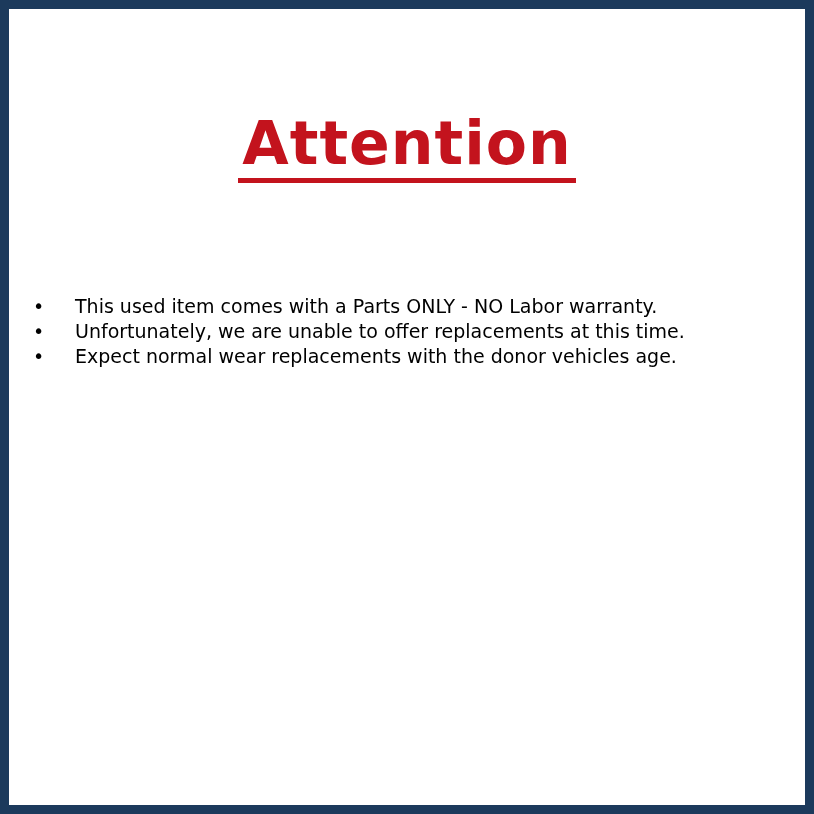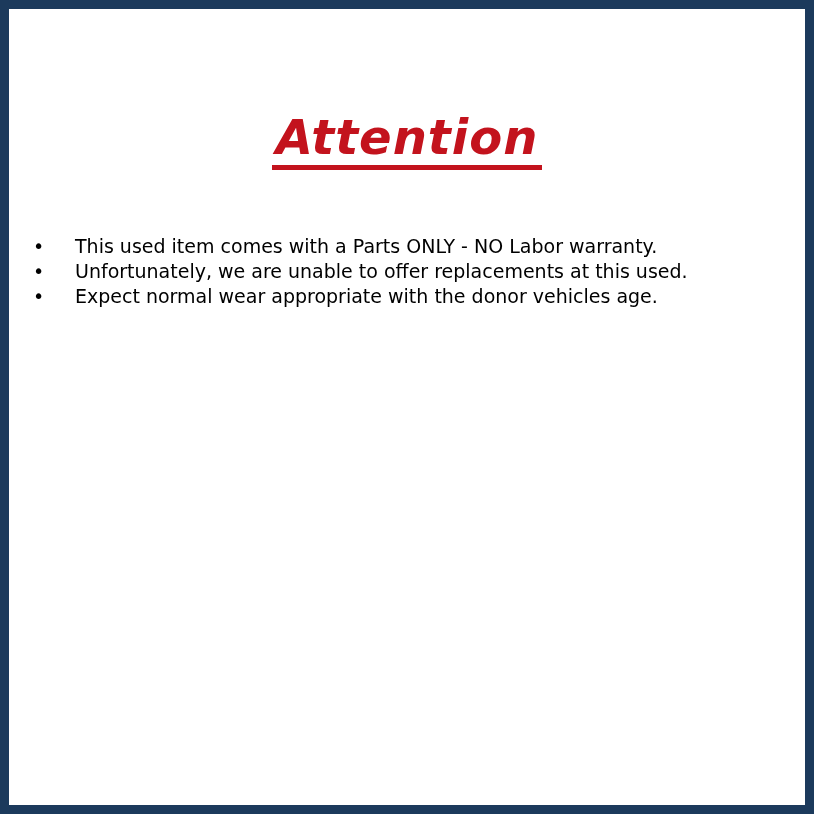--- a/index.html
+++ b/index.html
@@ -21,32 +21,31 @@
     background: var(--background);
     border: 9px solid var(--border);
     overflow: hidden;
   }
   .title-wrap {
     text-align: center;
     margin-top: 103px;
   }
   .page-title {
     display: inline-block;
-    font-size: 48px;
+    font-size: 60px;
     font-weight: bold;
-    font-style: italic;
     color: var(--title);
     border-bottom: 5px solid var(--title);
     padding: 0 4px 3px 4px;
     letter-spacing: 1px;
     line-height: 1.05;
   }
   .bullet-list {
     list-style: none;
-    margin-top: 64px;
+    margin-top: 111px;
     padding-left: 66px;
     padding-right: 28px;
     color: var(--text);
     font-size: 19px;
     line-height: 25px;
   }
   .bullet-list li {
     position: relative;
   }
   .bullet-list li::before {
@@ -60,16 +59,16 @@
 </style>
 </head>
 <body>
 
 <div class="page">
   <div class="title-wrap">
     <span class="page-title">Attention</span>
   </div>
   <ul class="bullet-list">
     <li>This used item comes with a Parts ONLY - NO Labor warranty.</li>
-    <li>Unfortunately, we are unable to offer replacements at this used.</li>
-    <li>Expect normal wear appropriate with the donor vehicles age.</li>
+    <li>Unfortunately, we are unable to offer replacements at this time.</li>
+    <li>Expect normal wear replacements with the donor vehicles age.</li>
   </ul>
 </div>
 
 </body></html>

